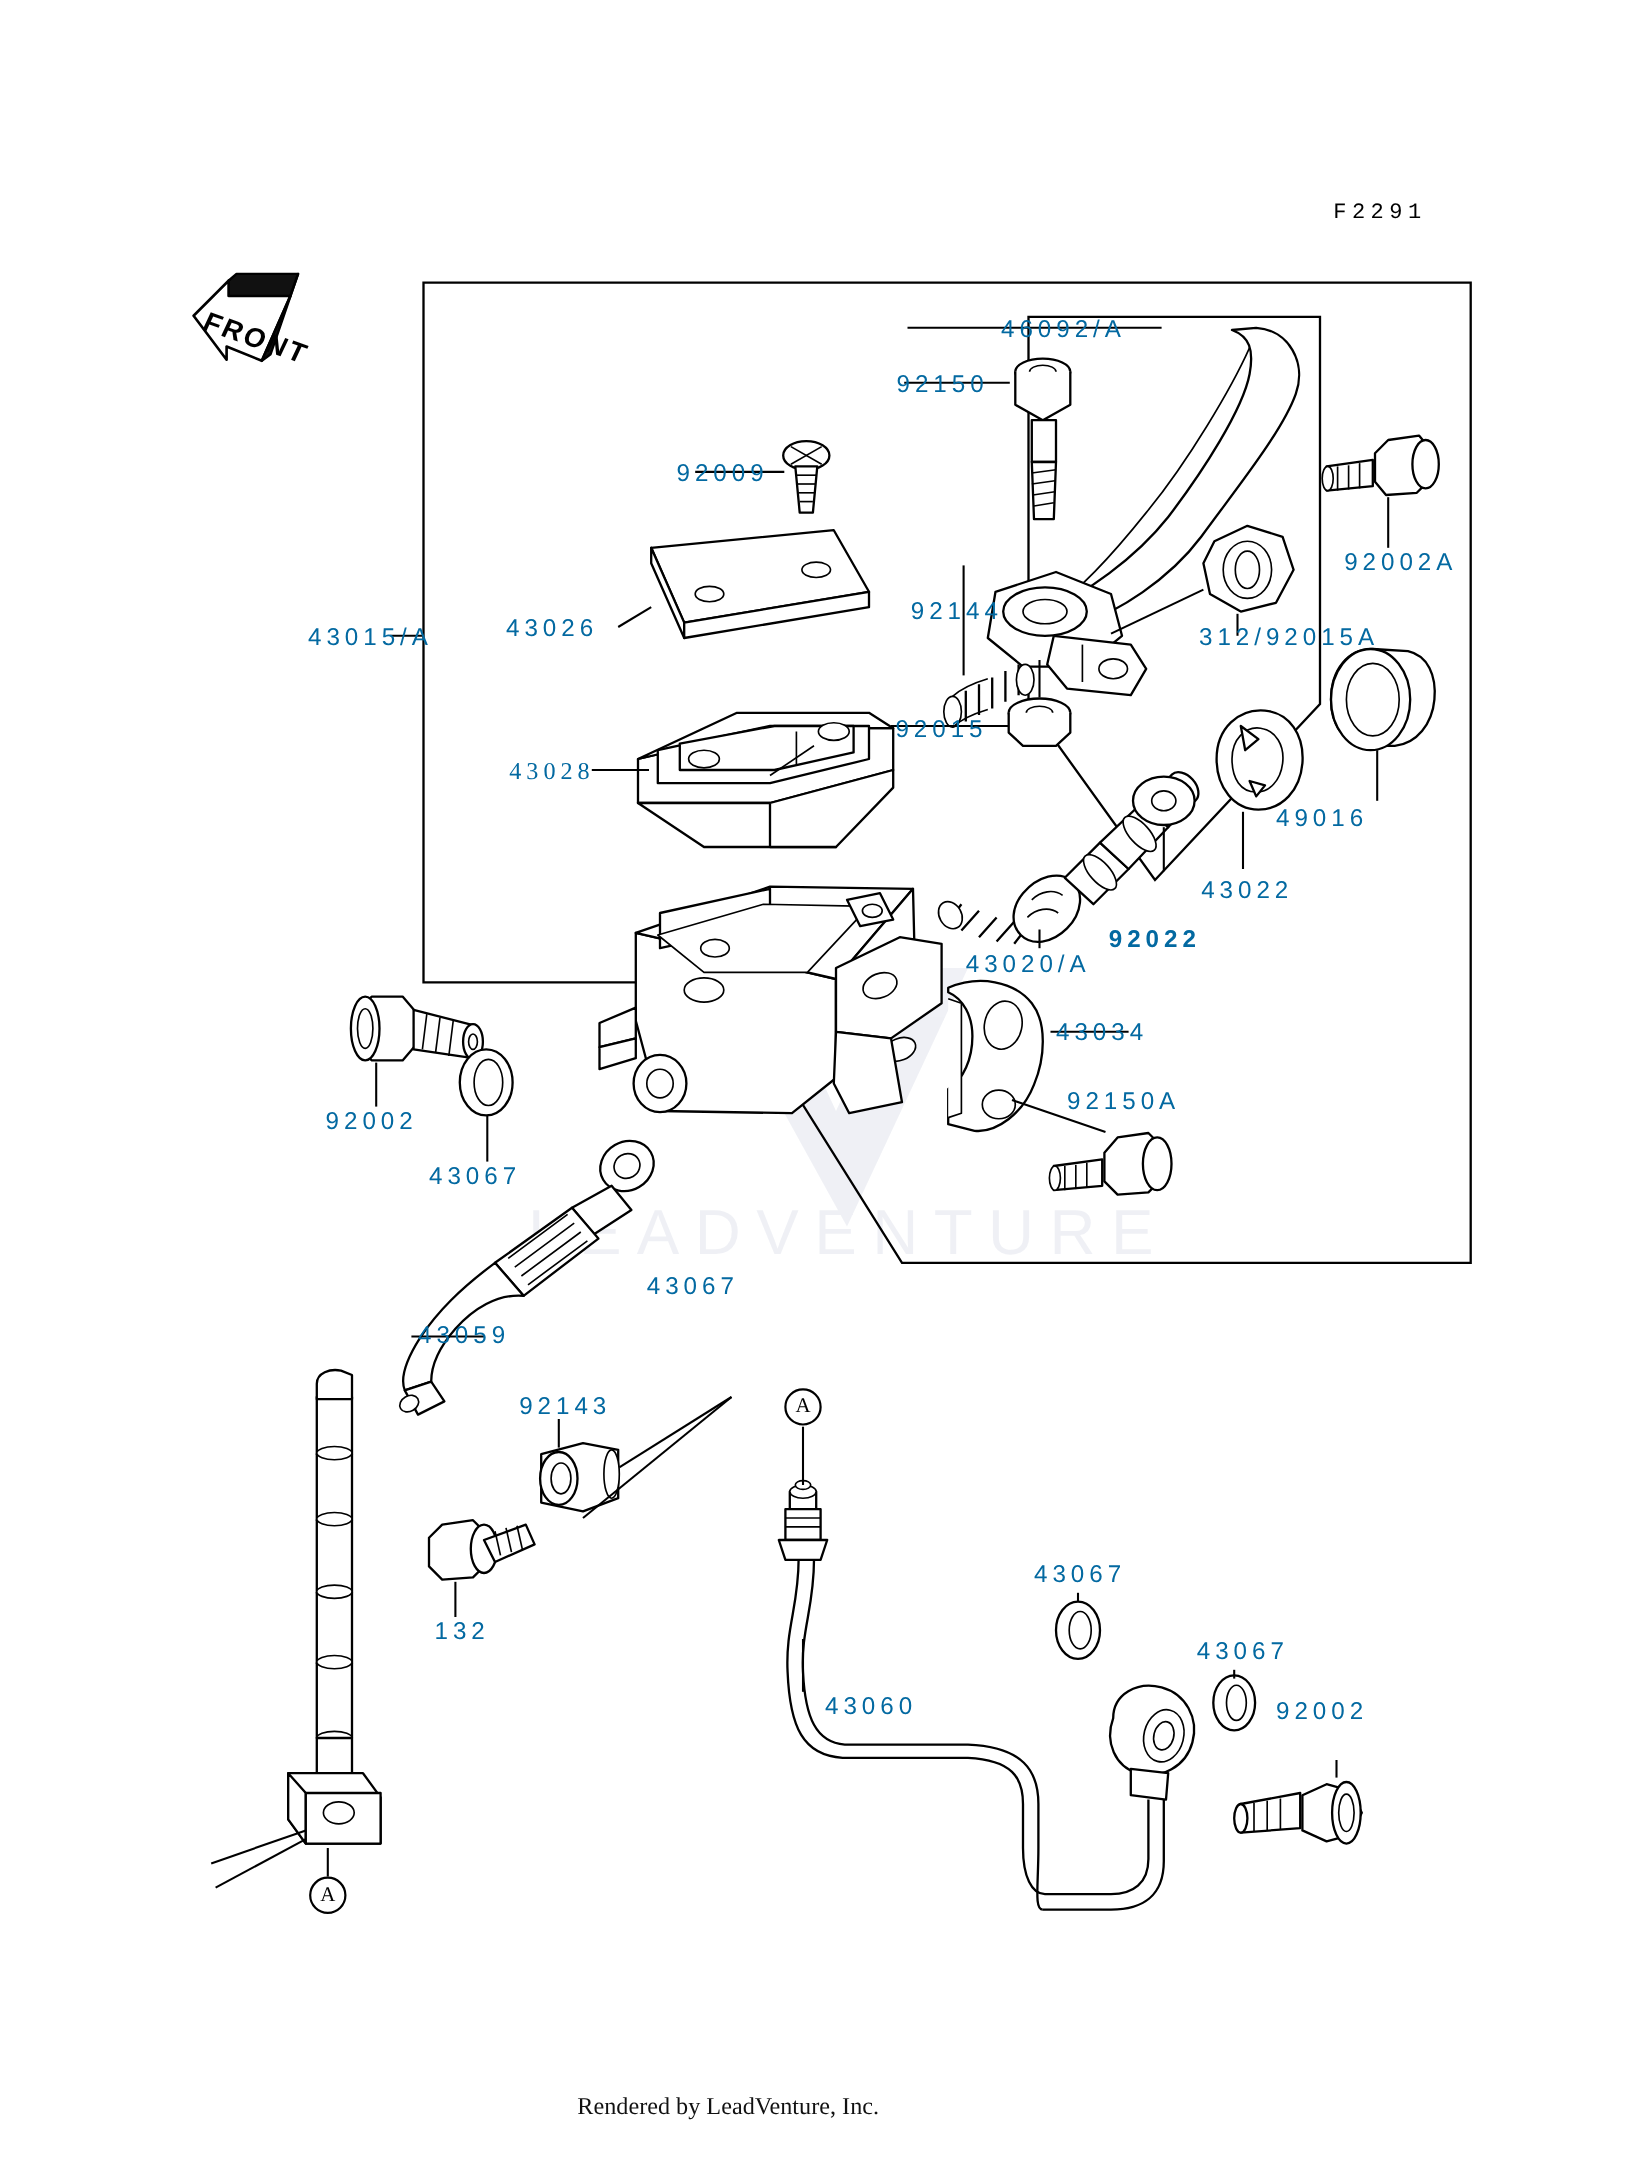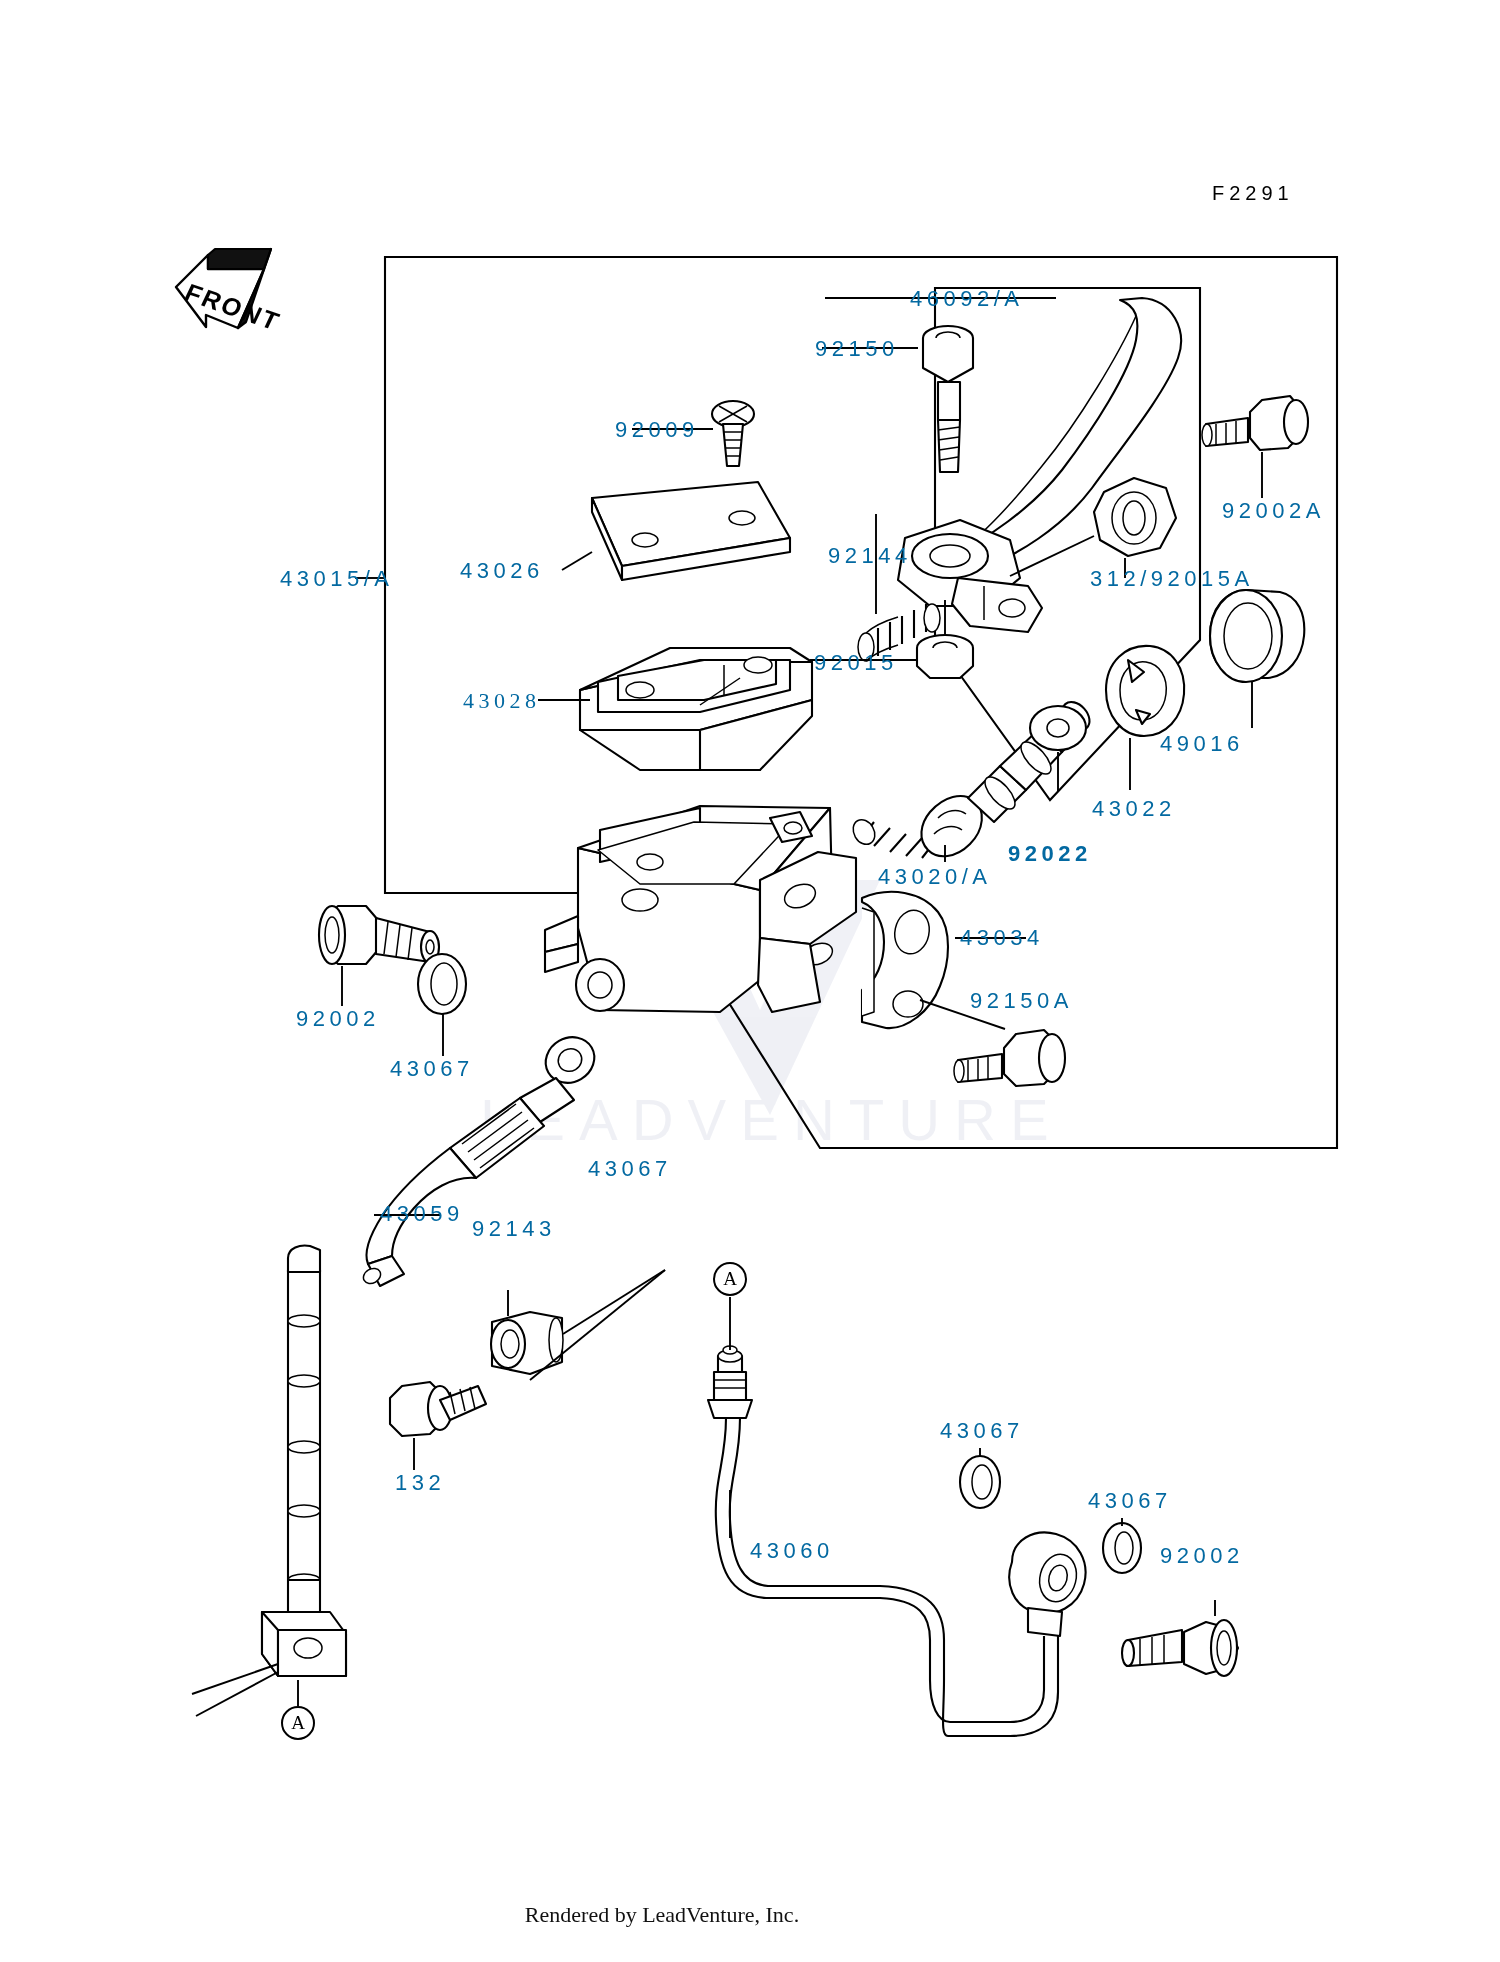--- a/index.html
+++ b/index.html
@@ -37,21 +37,21 @@
     font-size: 22px;
     letter-spacing: 4.5px;
     color: #0369a1;
     white-space: nowrap;
     line-height: 1;
     font-weight: 500;
   }
 
   .diagcode {
     position: absolute;
-    font-family: Liberation Sans, sans-serif;
+    font-family: Liberation Mono, monospace;
     font-size: 20px;
     letter-spacing: 5px;
     color: #000;
     white-space: nowrap;
     font-weight: 500;
   }
 
   .footer-text {
     position: absolute;
     left: 0;
@@ -500,21 +500,21 @@
   <div class="plabel" style="left:970px; top:990px;">92150A</div>
 
   <div class="plabel" style="left:296px; top:1008px;">92002</div>
 
   <div class="plabel" style="left:390px; top:1058px;">43067</div>
 
   <div class="plabel" style="left:588px; top:1158px;">43067</div>
 
   <div class="plabel" style="left:380px; top:1203px;">43059</div>
 
-  <div class="plabel" style="left:472px; top:1218px;">92143</div>
+  <div class="plabel" style="left:472px; top:1267px;">92143</div>
 
   <div class="plabel" style="left:395px; top:1472px;">132</div>
 
   <div class="plabel" style="left:750px; top:1540px;">43060</div>
 
   <div class="plabel" style="left:940px; top:1420px;">43067</div>
 
   <div class="plabel" style="left:1088px; top:1490px;">43067</div>
 
   <div class="plabel" style="left:1160px; top:1545px;">92002</div>

